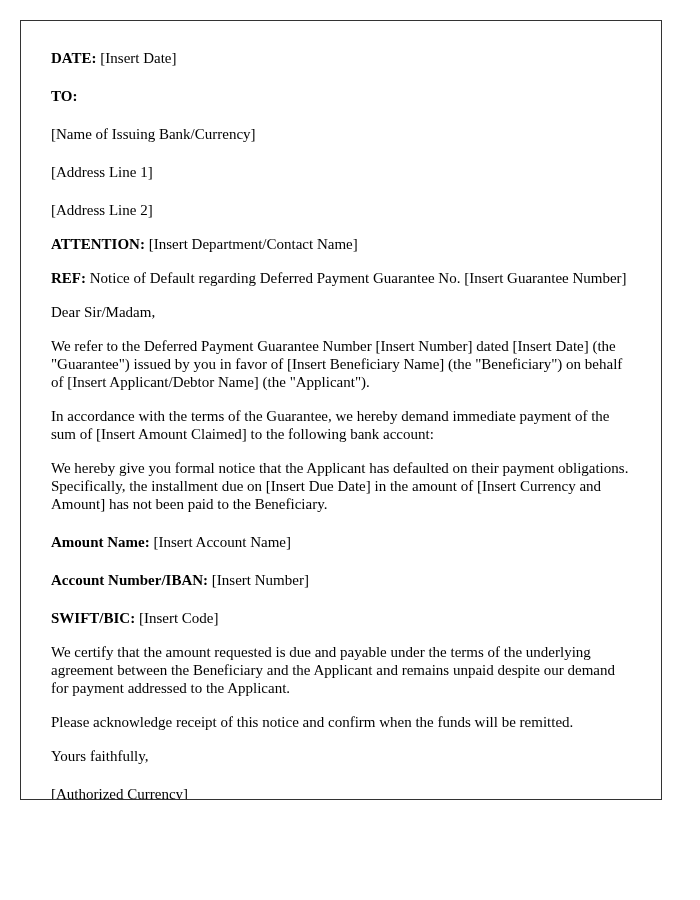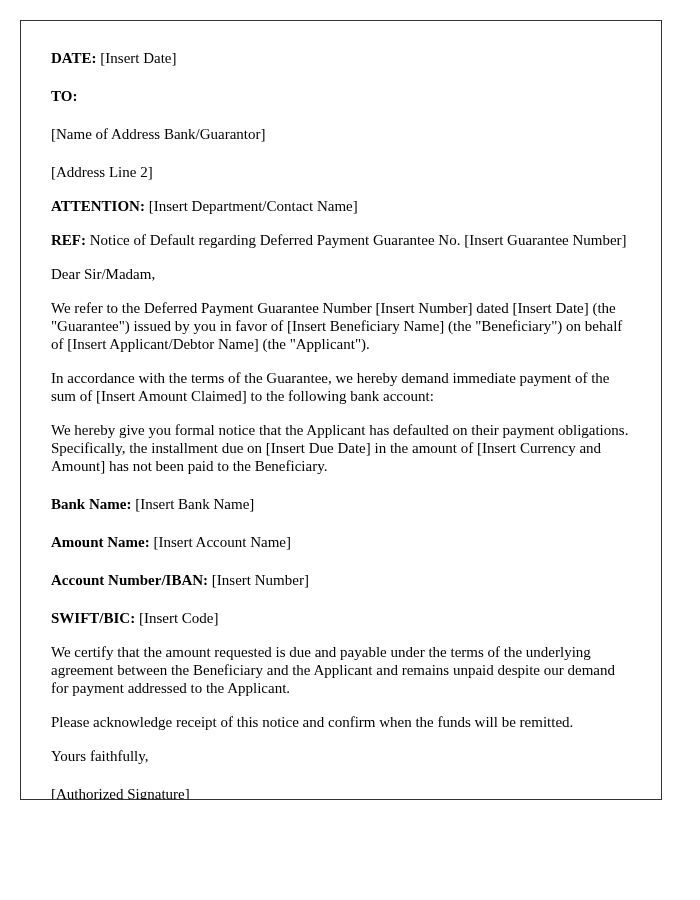--- a/index.html
+++ b/index.html
@@ -46,51 +46,51 @@
 <body>
 
 <div class="letter-box">
 
   <p>
     <span class="lbl">DATE: </span><span>[Insert Date]</span>
   </p>
 
   <p>
     <span class="line lbl">TO:</span>
-    <span class="line">[Name of Address Bank/Guarantor]</span>
+    <span class="line">[Name of Issuing Bank/Currency]</span>
+    <span class="line">[Address Line 1]</span>
     <span class="line">[Address Line 2]</span>
   </p>
 
   <p>
     <span class="lbl">ATTENTION: </span><span>[Insert Department/Contact Name]</span>
   </p>
 
   <p>
     <span class="lbl">REF: </span><span>Notice of Default regarding Deferred Payment Guarantee No. [Insert Guarantee Number]</span>
   </p>
 
   <p>Dear Sir/Madam,</p>
 
   <p>We refer to the Deferred Payment Guarantee Number [Insert Number] dated [Insert Date] (the "Guarantee") issued by you in favor of [Insert Beneficiary Name] (the "Beneficiary") on behalf of [Insert Applicant/Debtor Name] (the "Applicant").</p>
 
   <p>In accordance with the terms of the Guarantee, we hereby demand immediate payment of the sum of [Insert Amount Claimed] to the following bank account:</p>
 
   <p>We hereby give you formal notice that the Applicant has defaulted on their payment obligations. Specifically, the installment due on [Insert Due Date] in the amount of [Insert Currency and Amount] has not been paid to the Beneficiary.</p>
 
   <p>
-    <span class="line"><span class="lbl">Bank Name: </span><span>[Insert Bank Name]</span></span>
     <span class="line"><span class="lbl">Amount Name: </span><span>[Insert Account Name]</span></span>
     <span class="line"><span class="lbl">Account Number/IBAN: </span><span>[Insert Number]</span></span>
     <span class="line"><span class="lbl">SWIFT/BIC: </span><span>[Insert Code]</span></span>
   </p>
 
   <p>We certify that the amount requested is due and payable under the terms of the underlying agreement between the Beneficiary and the Applicant and remains unpaid despite our demand for payment addressed to the Applicant.</p>
 
   <p>Please acknowledge receipt of this notice and confirm when the funds will be remitted.</p>
 
   <p>Yours faithfully,</p>
 
   <p>
-    <span class="line">[Authorized Signature]</span>
+    <span class="line">[Authorized Currency]</span>
     <span class="line">[Name and Title]</span>
   </p>
 
 </div>
 
 </body></html>

